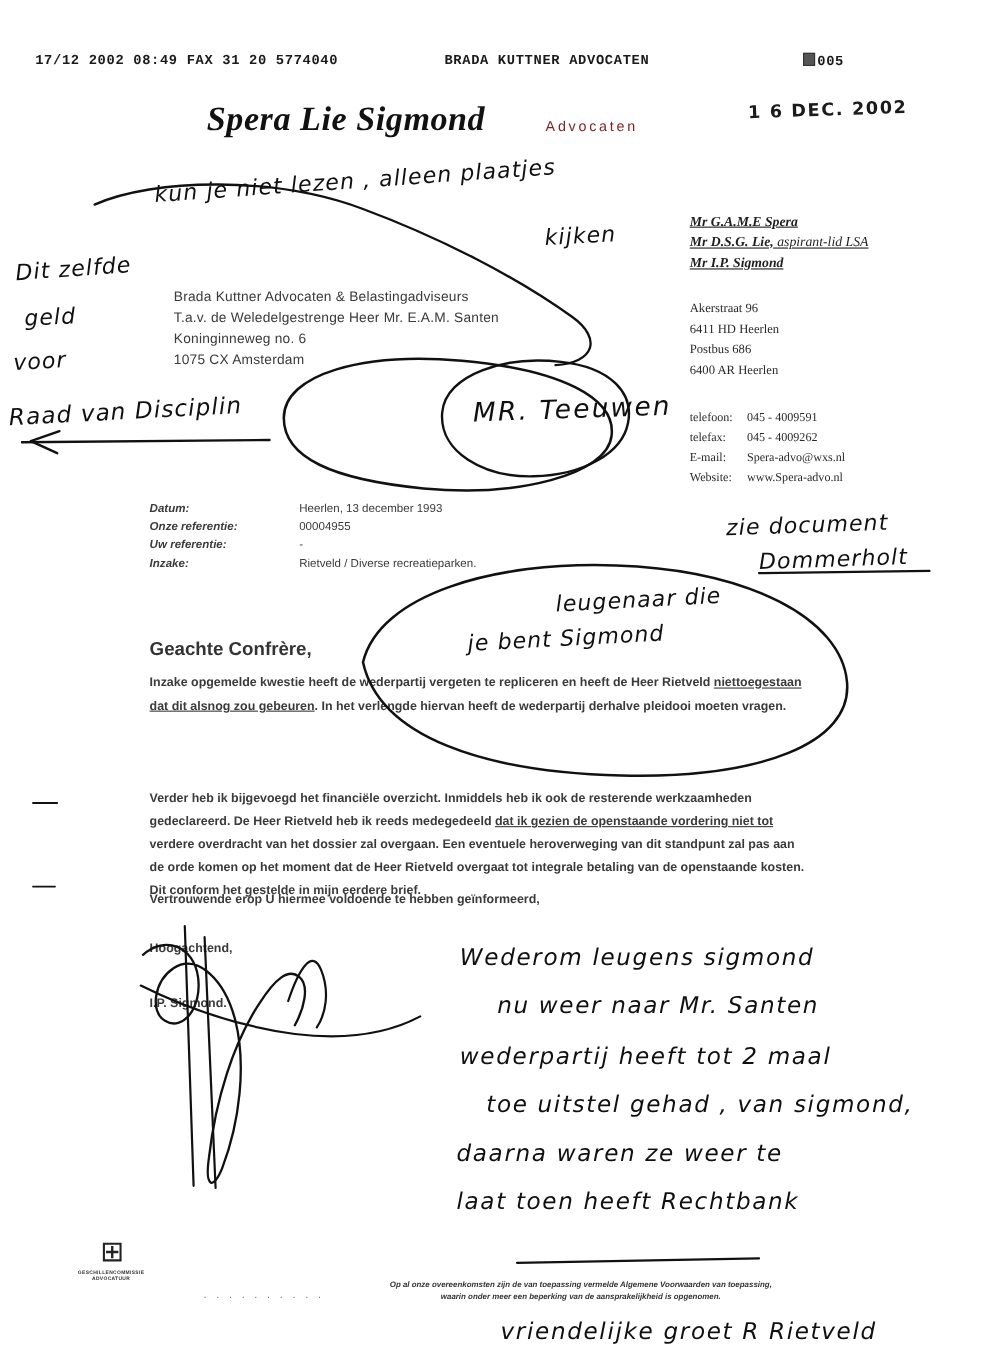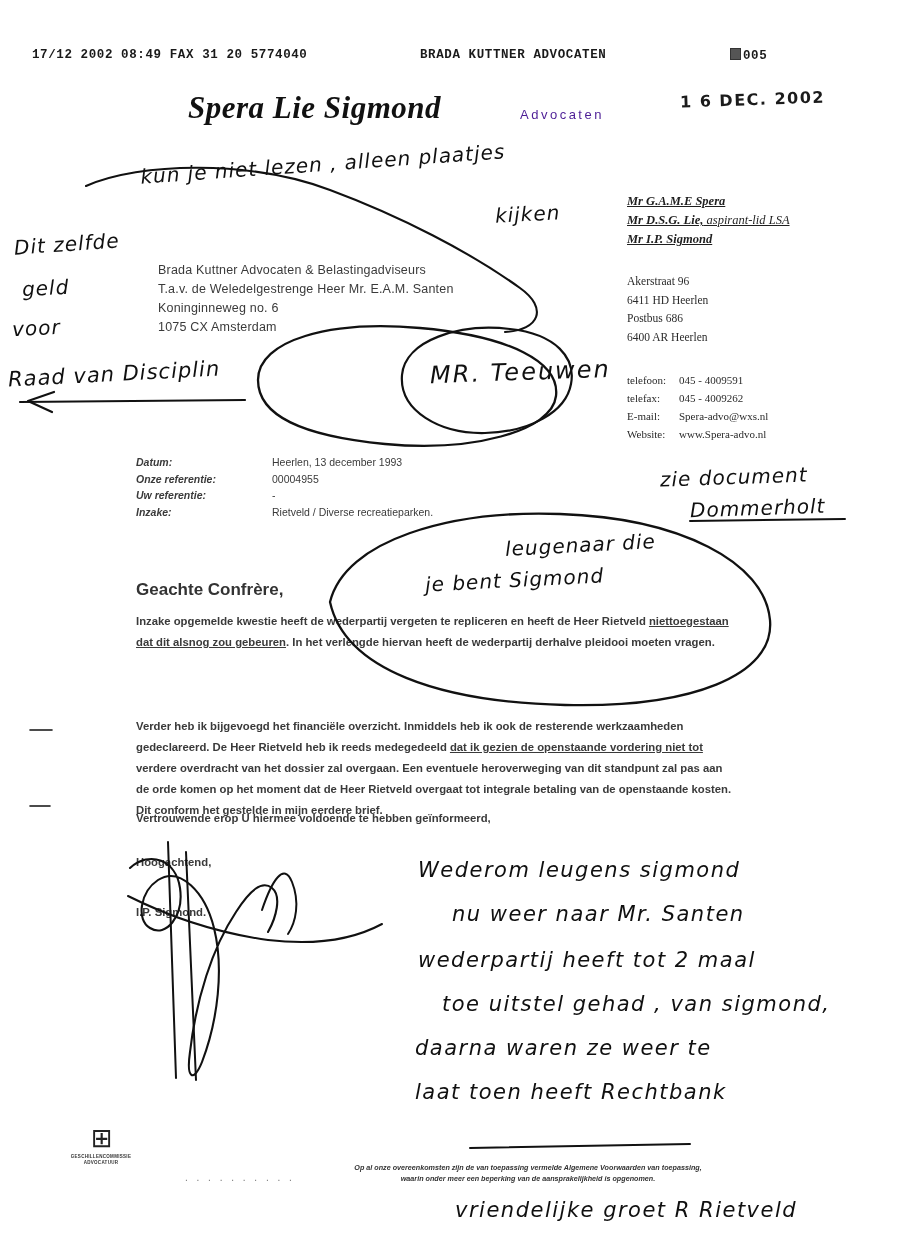--- a/index.html
+++ b/index.html
@@ -26,21 +26,21 @@
     left: 0;
     width: 900px;
     height: 22px;
     font-family: "Liberation Mono", monospace;
     font-size: 12.5px;
     letter-spacing: 0.6px;
     color: #1a1a1a;
     font-weight: bold;
   }
   .fax-left   { position: absolute; left: 32px;  top: 2px; }
-  .fax-center { position: absolute; left: 392px; top: 2px; padding-left: 28px; }
+  .fax-center { position: absolute; left: 376px; top: 2px; padding-left: 28px; }
   .fax-right  { position: absolute; left: 730px; top: 2px; }
   .fax-right .box {
     display: inline-block;
     width: 9px; height: 10px;
     border: 1px solid #333;
     background: #555;
     margin-right: 2px;
     vertical-align: -1px;
   }
 
@@ -51,26 +51,26 @@
     top: 50px;
     font-family: "Liberation Serif", serif;
     font-style: italic;
     font-weight: bold;
     font-size: 31px;
     color: #111;
     letter-spacing: 0.5px;
   }
   .firm-sub {
     position: absolute;
-    left: 520px;
+    left: 496px;
     top: 67px;
     font-family: "Liberation Sans", sans-serif;
     font-size: 13px;
     letter-spacing: 2.5px;
-    color: #4c1d95;
+    color: #7f1d1d;
   }
 
   
   .date-stamp {
     position: absolute;
     left: 680px;
     top: 50px;
     font-family: "DejaVu Sans", sans-serif;
     font-weight: bold;
     font-size: 16px;

